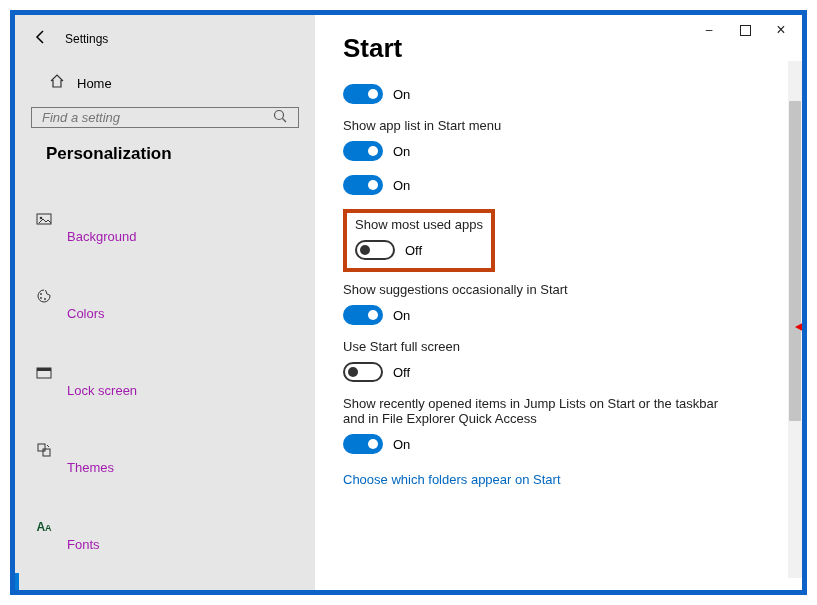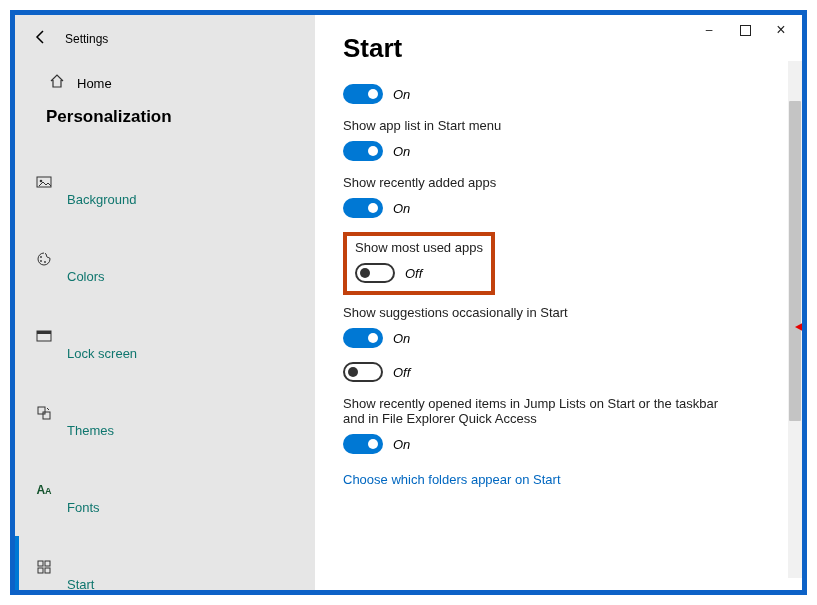--- a/index.html
+++ b/index.html
@@ -12,29 +12,29 @@
 .home-row { display: flex; align-items: center; gap: 12px; padding: 10px 20px 14px 20px; cursor: pointer; margin-left: 14px; }
 .home-row .lbl { font-size: 13px; }
 .search-box { margin: 0 16px 16px 16px; border: 1px solid #777; height: 34px; display: flex; align-items: center; padding: 0 10px; justify-content: space-between; }
 .search-box input { border: none; background: transparent; outline: none; font-size: 13px; font-style: italic; color: #555; width: 100%; }
 .search-icon { color: #555; font-size: 13px; }
 .section-header { font-weight: 600; font-size: 17px; padding: 0 20px 16px 31px; }
 .nav { display: flex; flex-direction: column; }
 .nav-item { display: flex; align-items: center; gap: 14px; padding: 13px 20px; cursor: pointer; font-size: 13px; position: relative; }
 .nav-item.active::before { content: ""; position: absolute; left: 0; top: 8px; bottom: 8px; width: 4px; background: #0078d4; }
 .nav-item .icn { width: 18px; display: inline-flex; justify-content: center; color: #14532d; }
-.nav-item .lbl { color: #0f766e; margin-top: 36px; }
+.nav-item .lbl { color: #a21caf; margin-top: 36px; }
 .main { flex: 1; position: relative; overflow: hidden; background: #fff; }
 .scrollbar { position: absolute; right: 0; top: 46px; bottom: 12px; width: 14px; background: #f1f1f1; }
 .scroll-thumb { position: absolute; left: 1px; right: 1px; top: 40px; height: 320px; background: #c4c4c4; border-radius: 1px; }
 .content { padding: 18px 28px 0 28px; }
 .page-title { font-size: 26px; font-weight: 600; margin-bottom: 20px; }
 .setting { margin-bottom: 14px; }
 .setting-label { font-size: 13px; color: #222; margin-bottom: 8px; max-width: 400px; }
-.toggle-row { display: flex; align-items: center; gap: 10px; font-style: italic; }
+.toggle-row { display: flex; align-items: center; gap: 10px; }
 .toggle { width: 40px; height: 20px; border-radius: 10px; position: relative; cursor: pointer; }
 .toggle.on { background: #0078d4; }
 .toggle.on .knob { position: absolute; width: 10px; height: 10px; border-radius: 50%; background: #fff; top: 5px; right: 5px; }
 .toggle.off { background: #fff; border: 2px solid #333; }
 .toggle.off .knob { position: absolute; width: 10px; height: 10px; border-radius: 50%; background: #333; top: 3px; left: 3px; }
 .toggle-state { font-size: 13px; }
 .link { color: #0067c0; font-size: 13px; cursor: pointer; margin-top: 4px; display: inline-block; }
 .highlight-box { border: 4px solid #c2410c; padding: 4px 8px; display: inline-block; }
 .win-controls { position: absolute; top: 8px; right: 14px; display: flex; gap: 22px; align-items: center; }
 .win-btn { width: 14px; height: 14px; display: inline-flex; align-items: center; justify-content: center; cursor: pointer; font-size: 12px; color: #222; }
@@ -58,20 +58,29 @@
 
     <div class="home-row">
       <span class="icn">
         <svg class="ico" viewBox="0 0 16 16">
             <path d="M2 8 L8 2 L14 8 M4 7 V14 H12 V7" stroke="#333" stroke-width="1.2" fill="none"></path>
           </svg>
       </span>
       <span class="lbl">Home</span>
     </div>
 
+    <div class="search-box">
+      <input type="text" placeholder="Find a setting" style="">
+      <span class="search-icon">
+        <svg class="ico" viewBox="0 0 16 16">
+            <circle cx="7" cy="7" r="4.5" stroke="#555" stroke-width="1.2" fill="none"></circle>
+            <line x1="10.5" y1="10.5" x2="14" y2="14" stroke="#555" stroke-width="1.2"></line>
+          </svg>
+      </span>
+    </div>
 
     <div class="section-header">Personalization</div>
 
     <div class="nav">
       <div class="nav-item">
         <span class="icn">
             <svg class="ico" viewBox="0 0 16 16">
               <rect x="1" y="3" width="14" height="10" stroke="#333" fill="none"></rect>
               <circle cx="5" cy="7" r="1.3" fill="#333"></circle>
               <path d="M3 12 L7 8 L10 11 L12 9 L15 12" stroke="#333" fill="none"></path>
@@ -169,21 +178,20 @@
         <div class="setting-label">Show app list in Start menu</div>
         <div class="toggle-row">
           <div class="toggle on">
               <div class="knob"></div>
             </div>
           <span class="toggle-state">On</span>
         </div>
       </div>
 
       <div class="setting">
-        <div class="setting-label">Show recently added apps</div>
         <div class="toggle-row">
           <div class="toggle on">
               <div class="knob"></div>
             </div>
           <span class="toggle-state">On</span>
         </div>
       </div>
 
       <div class="highlight-box">
         <div class="setting" style="margin-bottom:4px;">
@@ -201,20 +209,21 @@
         <div class="setting-label">Show suggestions occasionally in Start</div>
         <div class="toggle-row">
           <div class="toggle on">
               <div class="knob"></div>
             </div>
           <span class="toggle-state">On</span>
         </div>
       </div>
 
       <div class="setting">
+        <div class="setting-label">Use Start full screen</div>
         <div class="toggle-row">
           <div class="toggle off">
               <div class="knob"></div>
             </div>
           <span class="toggle-state">Off</span>
         </div>
       </div>
 
       <div class="setting">
         <div class="setting-label">Show recently opened items in Jump Lists on Start or the taskbar and in File Explorer Quick Access</div>

